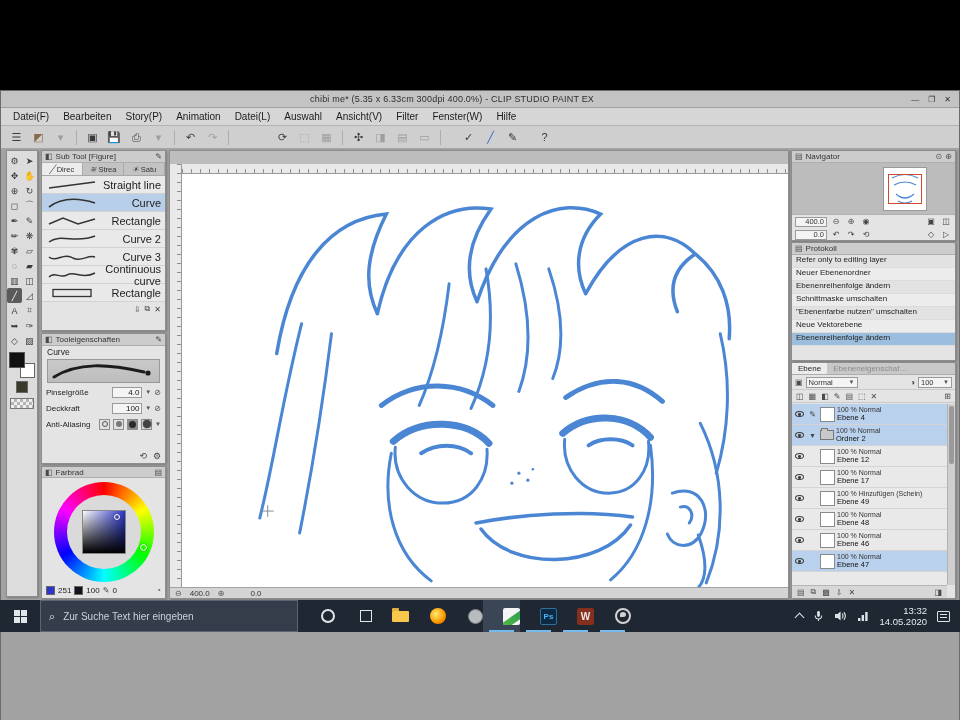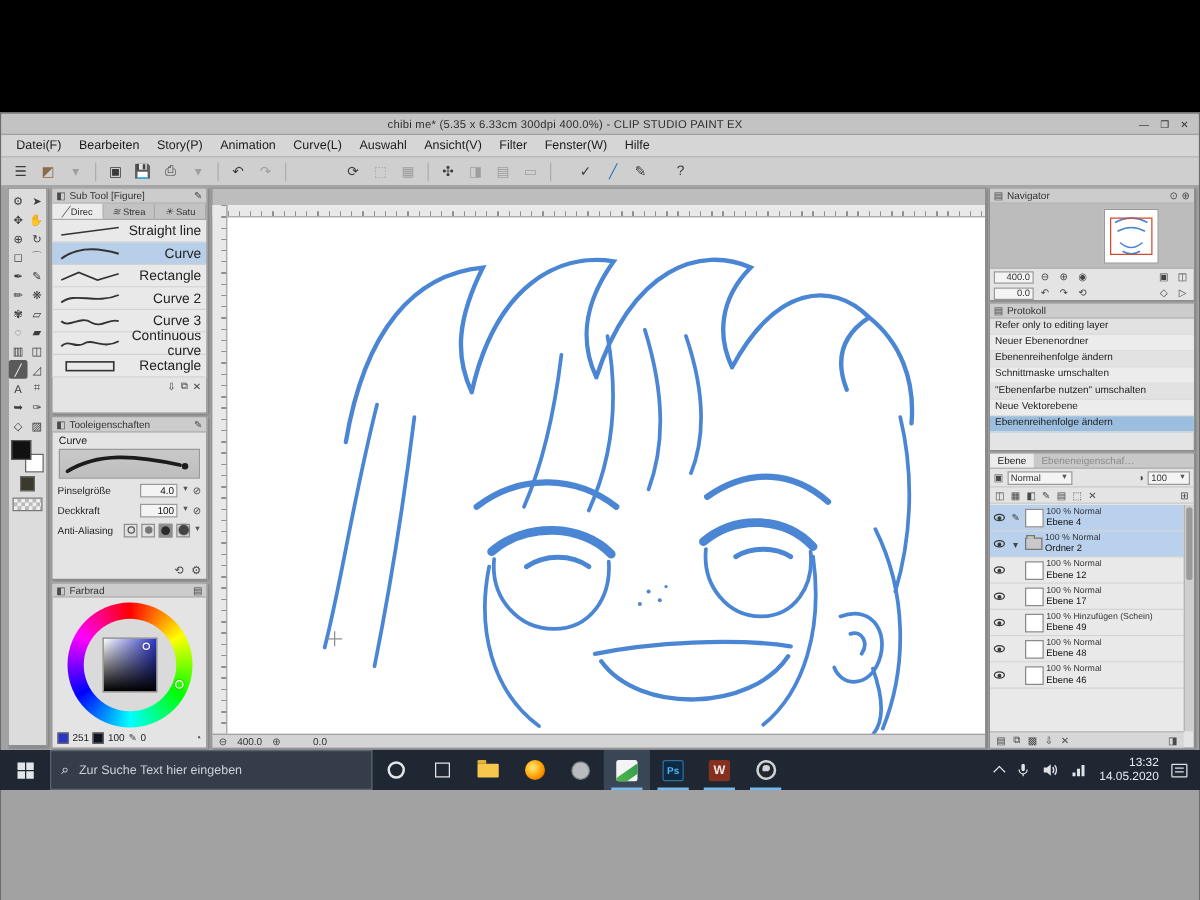--- a/index.html
+++ b/index.html
@@ -133,21 +133,21 @@
 
   
   .taskbar { position:absolute; left:0; bottom:0; width:960px; height:32px; background:#1f2733; display:flex; align-items:stretch; }
   .startbtn { width:40px; display:flex; align-items:center; justify-content:center; }
   .winlogo { display:grid; grid-template-columns:6px 6px; grid-template-rows:6px 6px; gap:1px; }
   .winlogo i { background:#e3e6e9; display:block; }
   .searchbox { width:258px; background:#343d49; border:1px solid #5a6472; display:flex; align-items:center; gap:6px; padding:0 8px; }
   .searchbox input { flex:1; background:transparent; border:none; outline:none; color:#dfe3e8; font-size:10px; font-family:"Liberation Sans",sans-serif; }
   .searchbox input::placeholder { color:#ccd2d9; }
   .sglyph { color:#dfe3e8; font-size:11px; }
-  .app { width:37px; display:flex; align-items:center; justify-content:center; position:relative; }
+  .app { width:37px; display:flex; align-items:center; justify-content:flex-end; position:relative; }
   .app.open::after { content:""; position:absolute; bottom:0; left:6px; right:6px; height:2px; background:#76b9ed; }
   .app.focus { background:#3a4document655; }
   .app.focus { background:#3a4655; }
   .cortana { width:14px; height:14px; border:2px solid #e3e6e9; border-radius:50%; }
   .tview { width:12px; height:12px; border:1.5px solid #e3e6e9; position:relative; }
   .foldic { width:17px; height:11px; background:#f7c64c; border-radius:1px; position:relative; }
   .foldic::before { content:""; position:absolute; top:-3px; left:0; width:7px; height:3px; background:#e8b23a; border-radius:1px 1px 0 0; }
   .ffx { width:16px; height:16px; border-radius:50%; background:radial-gradient(circle at 38% 38%, #ffe066 8%, #ff9d00 55%, #e66000 90%); }
   .gimp { width:15px; height:15px; border-radius:50%; background:#b9bcbf; border:1px solid #7d8setCount287; border:1px solid #7d8287; }
   .csp { width:17px; height:17px; background:#f4f4f4; border-radius:2px; position:relative; overflow:hidden; }
@@ -181,21 +181,21 @@
         <span>❐</span>
         <span>✕</span>
       </div>
     </div>
 
     <div class="menubar">
       <span>Datei(F)</span>
       <span>Bearbeiten</span>
       <span>Story(P)</span>
       <span>Animation</span>
-      <span>Curve(L)</span>
+      <span>Datei(L)</span>
       <span>Auswahl</span>
       <span>Ansicht(V)</span>
       <span>Filter</span>
       <span>Fenster(W)</span>
       <span>Hilfe</span>
     </div>
 
     <div class="toolbar">
       <span class="tb">☰</span>
       <span class="tb" style="color:#8a6a4a;">◩</span>
@@ -601,20 +601,31 @@
             <span class="lcell">
                 <span class="eye"></span>
               </span>
             <span class="lcell"></span>
             <span class="thumb"></span>
             <span class="ltxt">
                 <span>100 % Normal</span>
                 <span class="lname">Ebene 46</span>
               </span>
           </div>
+          <div class="lrow sel">
+            <span class="lcell">
+                <span class="eye"></span>
+              </span>
+            <span class="lcell"></span>
+            <span class="thumb"></span>
+            <span class="ltxt">
+                <span>100 % Normal</span>
+                <span class="lname">Ebene 47</span>
+              </span>
+          </div>
         </div>
         <div class="lscroll">
             <span class="th"></span>
           </div>
         <div class="lfoot">
           <span>▤</span>
           <span>⧉</span>
           <span>▩</span>
           <span>⇩</span>
           <span>✕</span>

